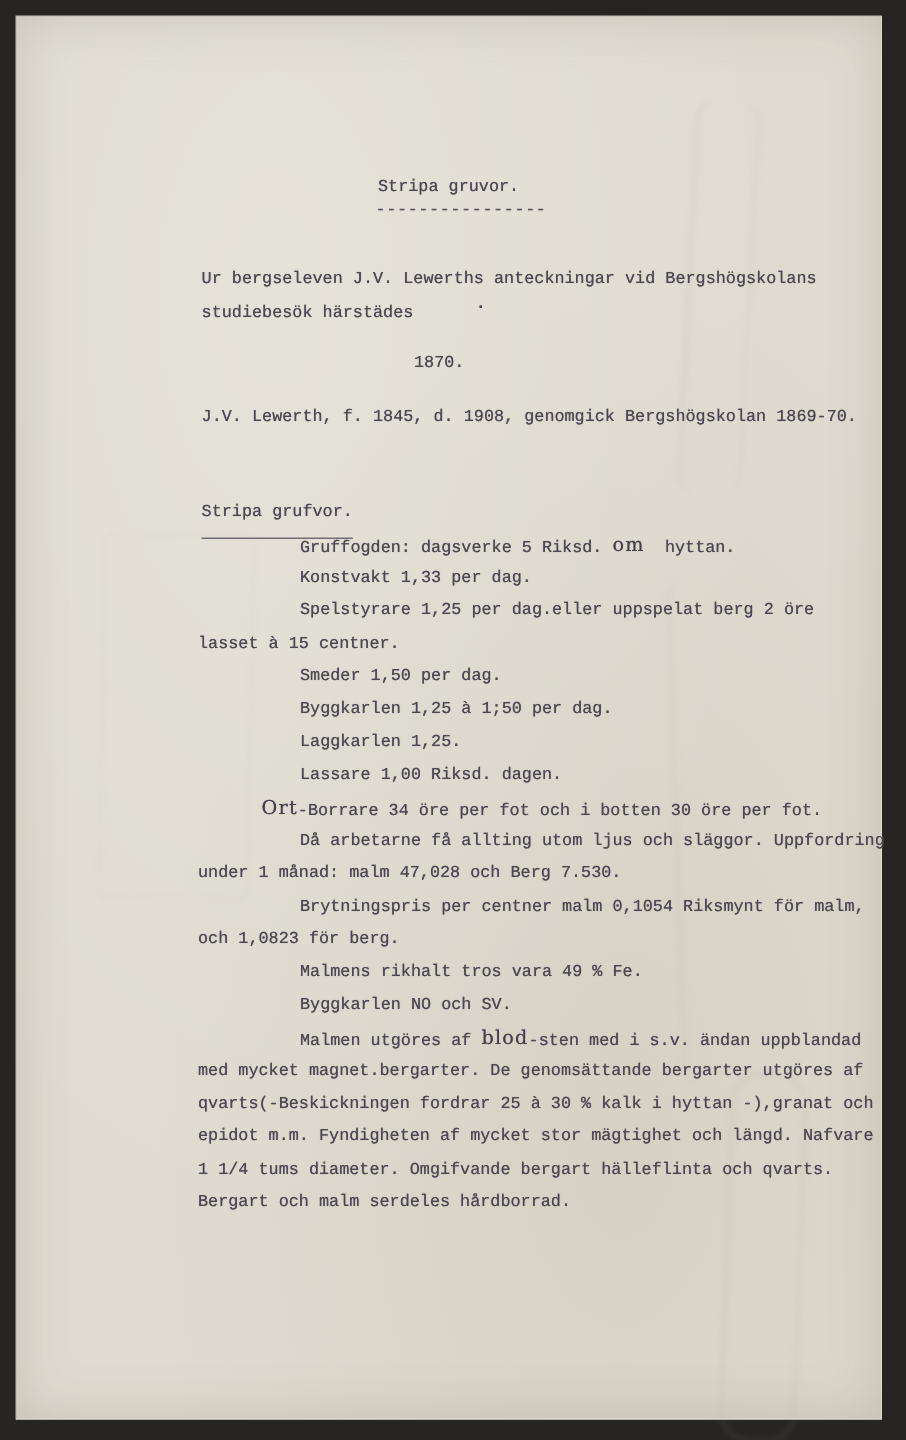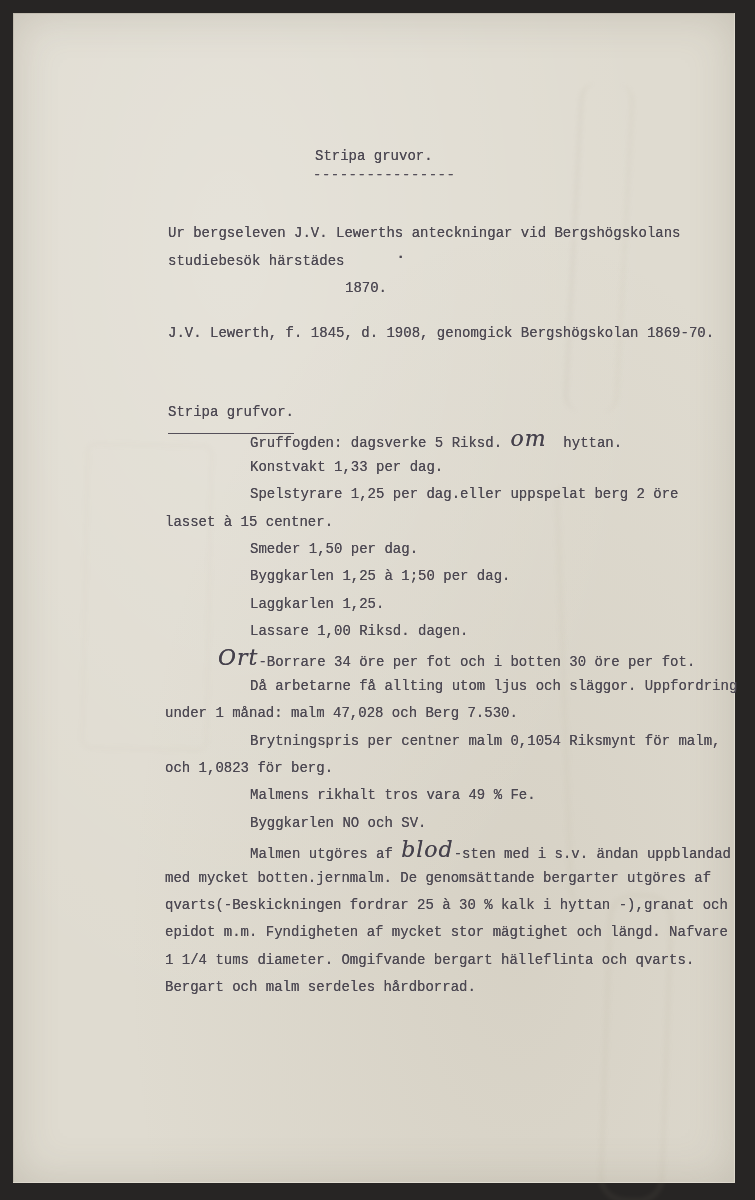--- a/index.html
+++ b/index.html
@@ -27,30 +27,30 @@
   .g4{left:70px;top:430px;width:120px;height:300px;
       border:4px solid #b3aa93;border-radius:10px;transform:rotate(1deg);opacity:.05;}
 
   .content{position:absolute;left:0;top:130px;width:722px;color:#4c4852;}
   .tline{font-size:14px;white-space:pre;line-height:27.4px;height:27.4px;
          text-shadow:0 0 .6px rgba(76,72,82,.85);}
   .k-title{margin-left:302px;}
   .k-title-underline{margin-left:300px;height:14px;line-height:10px;font-size:14px;letter-spacing:.5px;color:#55505a;}
   .k-byline1{margin-top:36px;margin-left:155px;}
   .k-byline2{margin-left:155px;}
-  .k-year{margin-top:0;margin-left:332px;}
+  .k-year{margin-top:15px;margin-left:332px;}
   .k-bio1{margin-top:17px;margin-left:155px;}
   .k-bio2{margin-left:155px;}
   .k-heading{margin-top:52px;margin-left:155px;}
   .k-heading .u{border-bottom:1.5px solid #55505a;padding-bottom:13px;}
   .k-ind{margin-left:237px;}
   .k-flush{margin-left:152px;}
   .k-ort{margin-left:205px;}
   .hw{
-    font-family:"DejaVu Serif",serif;font-style:italic;font-size:22px;
+    font-family:"DejaVu Serif",serif;font-size:16px;
     letter-spacing:1px;position:relative;top:-1px;color:#45414c;
   }
   .floatdot{display:inline-block;margin-left:52px;position:relative;top:-7px;font-weight:bold;}
 </style>
 </head>
 <body>
 
 <div class="paper">
   <div class="ghost g1"></div>
   <div class="ghost g2"></div>
@@ -80,20 +80,20 @@
         <div class="tline k-ind"><span>Laggkarlen 1,25.</span></div>
         <div class="tline k-ind"><span>Lassare 1,00 Riksd. dagen.</span></div>
         <div class="tline k-ort"><span class="hw">Ort</span><span>-Borrare 34 öre per fot och i botten 30 öre per fot.</span></div>
         <div class="tline k-ind"><span>Då arbetarne få allting utom ljus och släggor. Uppfordring</span></div>
         <div class="tline k-flush"><span>under 1 månad: malm 47,028 och Berg 7.530.</span></div>
         <div class="tline k-ind"><span>Brytningspris per centner malm 0,1054 Riksmynt för malm,</span></div>
         <div class="tline k-flush"><span>och 1,0823 för berg.</span></div>
         <div class="tline k-ind"><span>Malmens rikhalt tros vara 49 % Fe.</span></div>
         <div class="tline k-ind"><span>Byggkarlen NO och SV.</span></div>
         <div class="tline k-ind"><span>Malmen utgöres af </span><span class="hw">blod</span><span>-sten med i s.v. ändan uppblandad</span></div>
-        <div class="tline k-flush"><span>med mycket botten.jernmalm. De genomsättande bergarter utgöres af</span></div>
+        <div class="tline k-flush"><span>med mycket magnet.bergarter. De genomsättande bergarter utgöres af</span></div>
         <div class="tline k-flush"><span>qvarts(-Beskickningen fordrar 25 à 30 % kalk i hyttan -),granat och</span></div>
         <div class="tline k-flush"><span>epidot m.m. Fyndigheten af mycket stor mägtighet och längd. Nafvare</span></div>
         <div class="tline k-flush"><span>1 1/4 tums diameter. Omgifvande bergart hälleflinta och qvarts.</span></div>
         <div class="tline k-flush"><span>Bergart och malm serdeles hårdborrad.</span></div>
       </div>
   </div>
 </div>
 
 </body></html>

